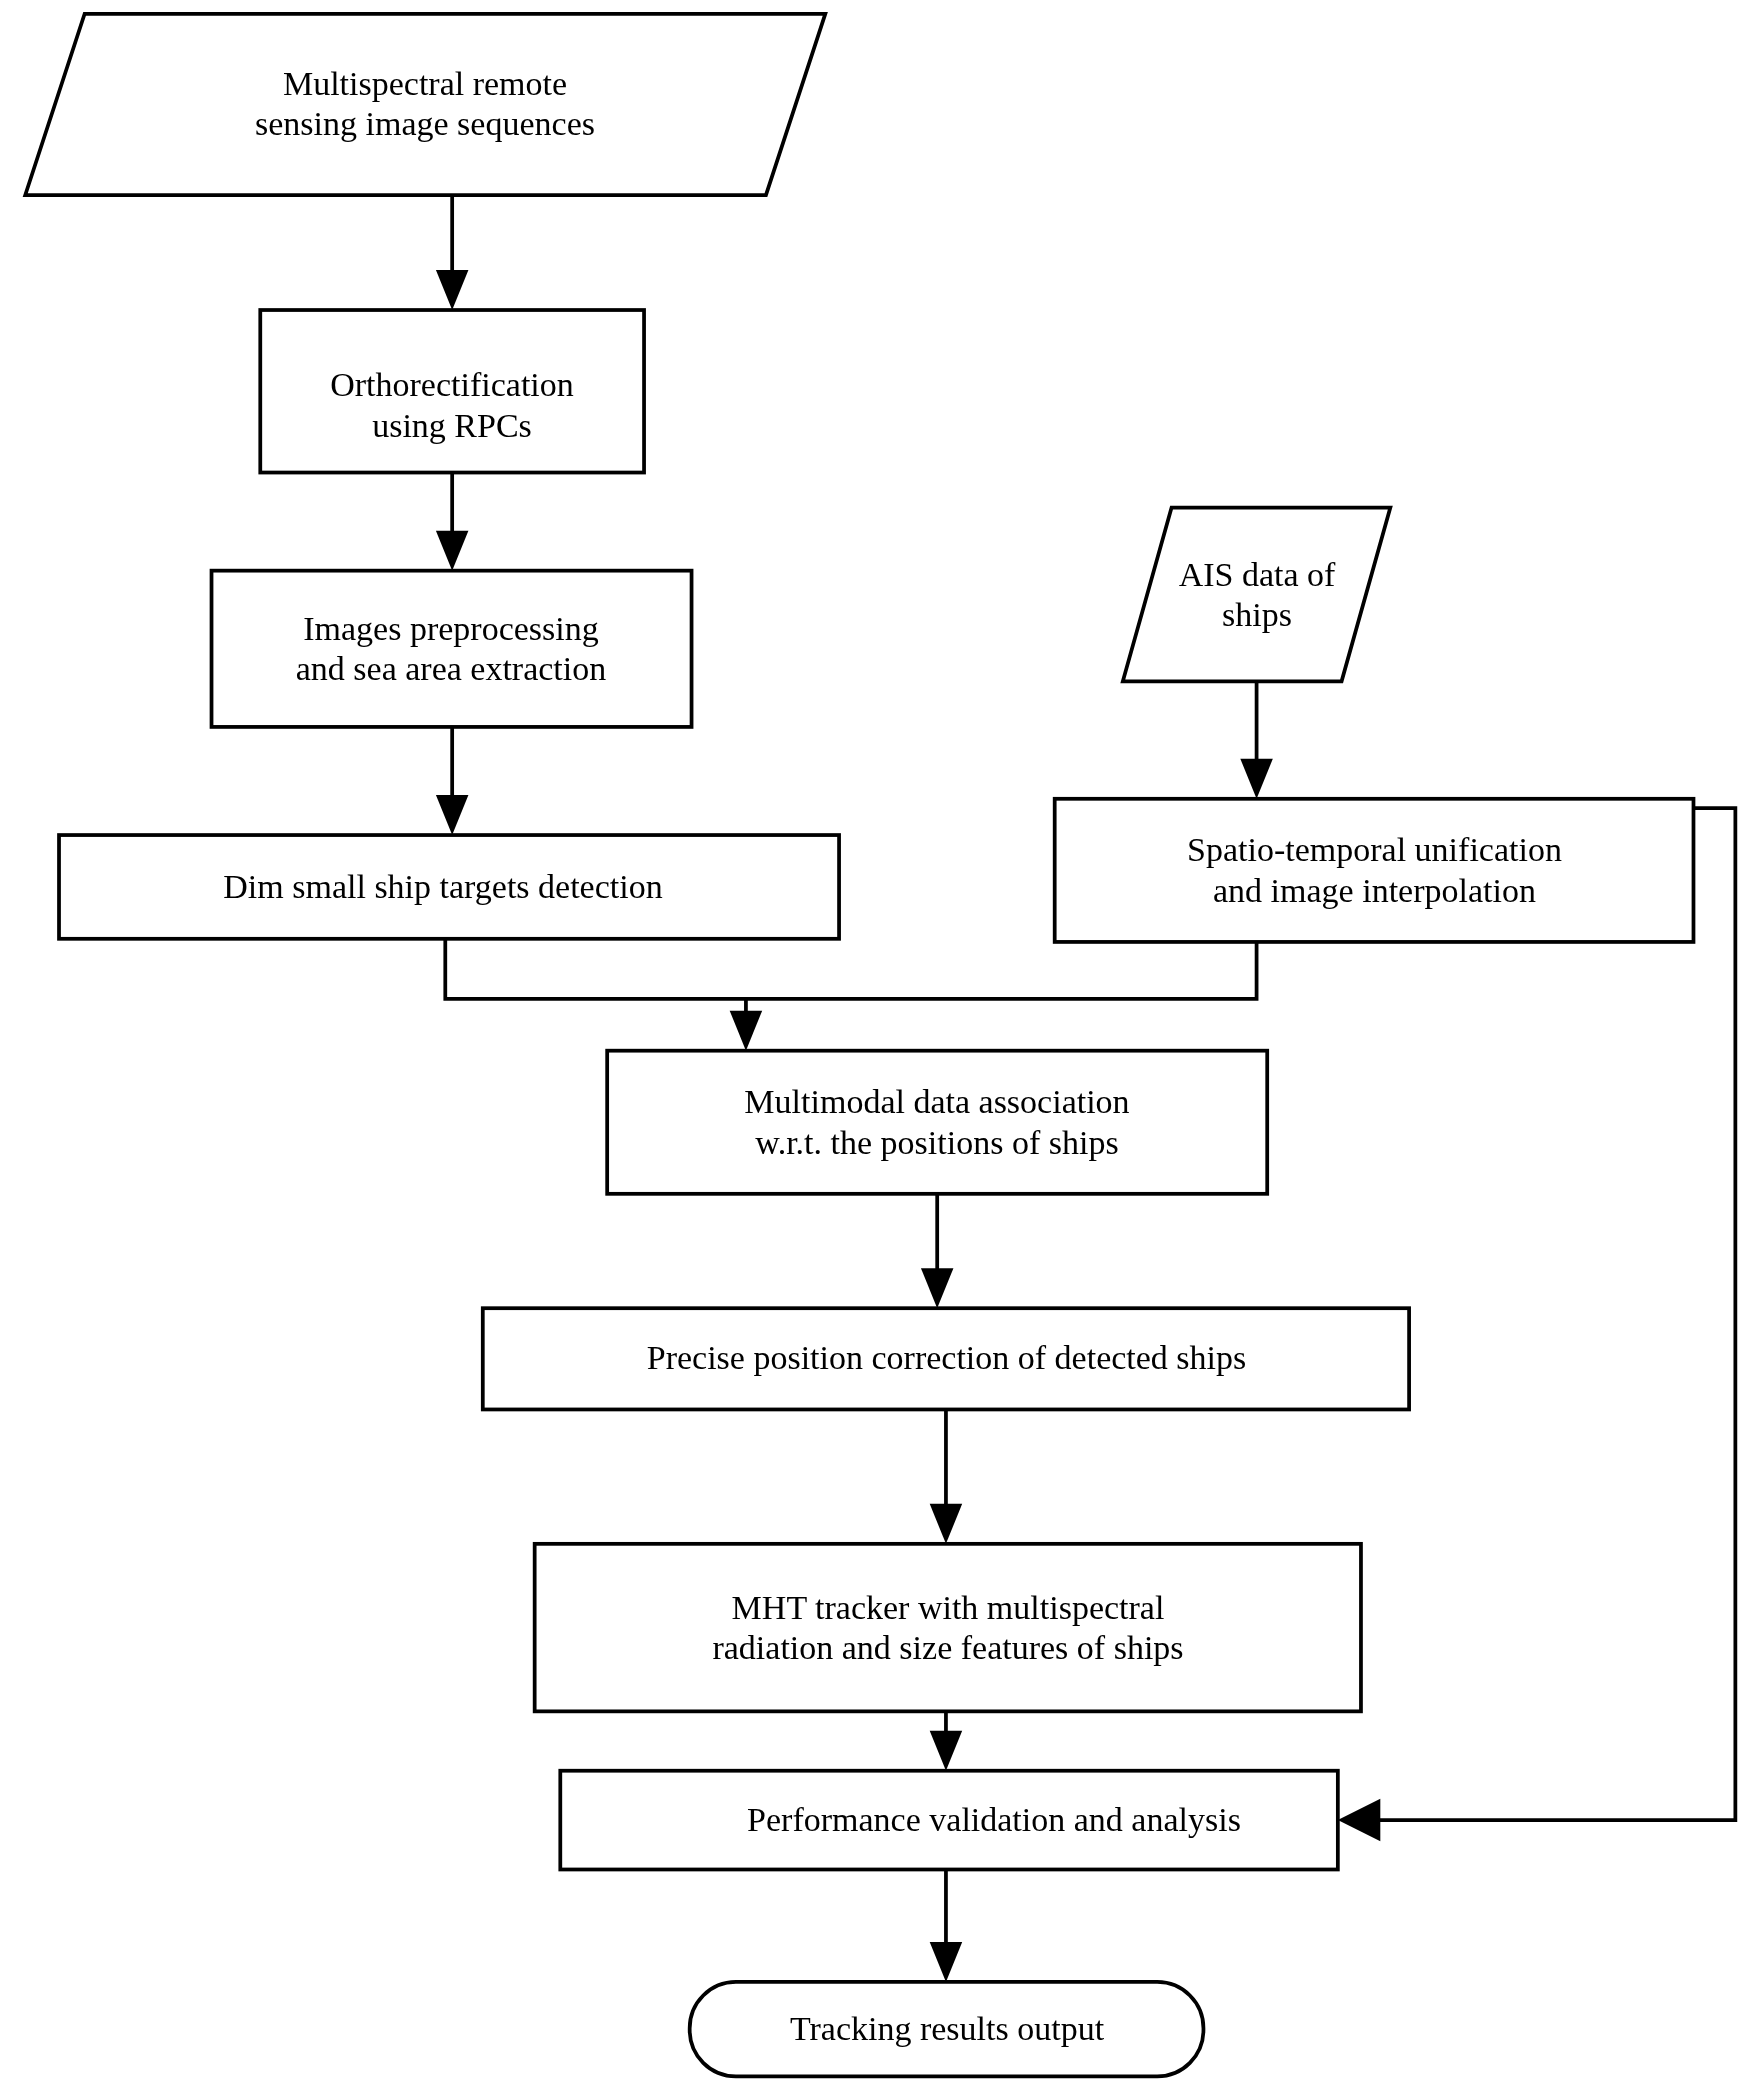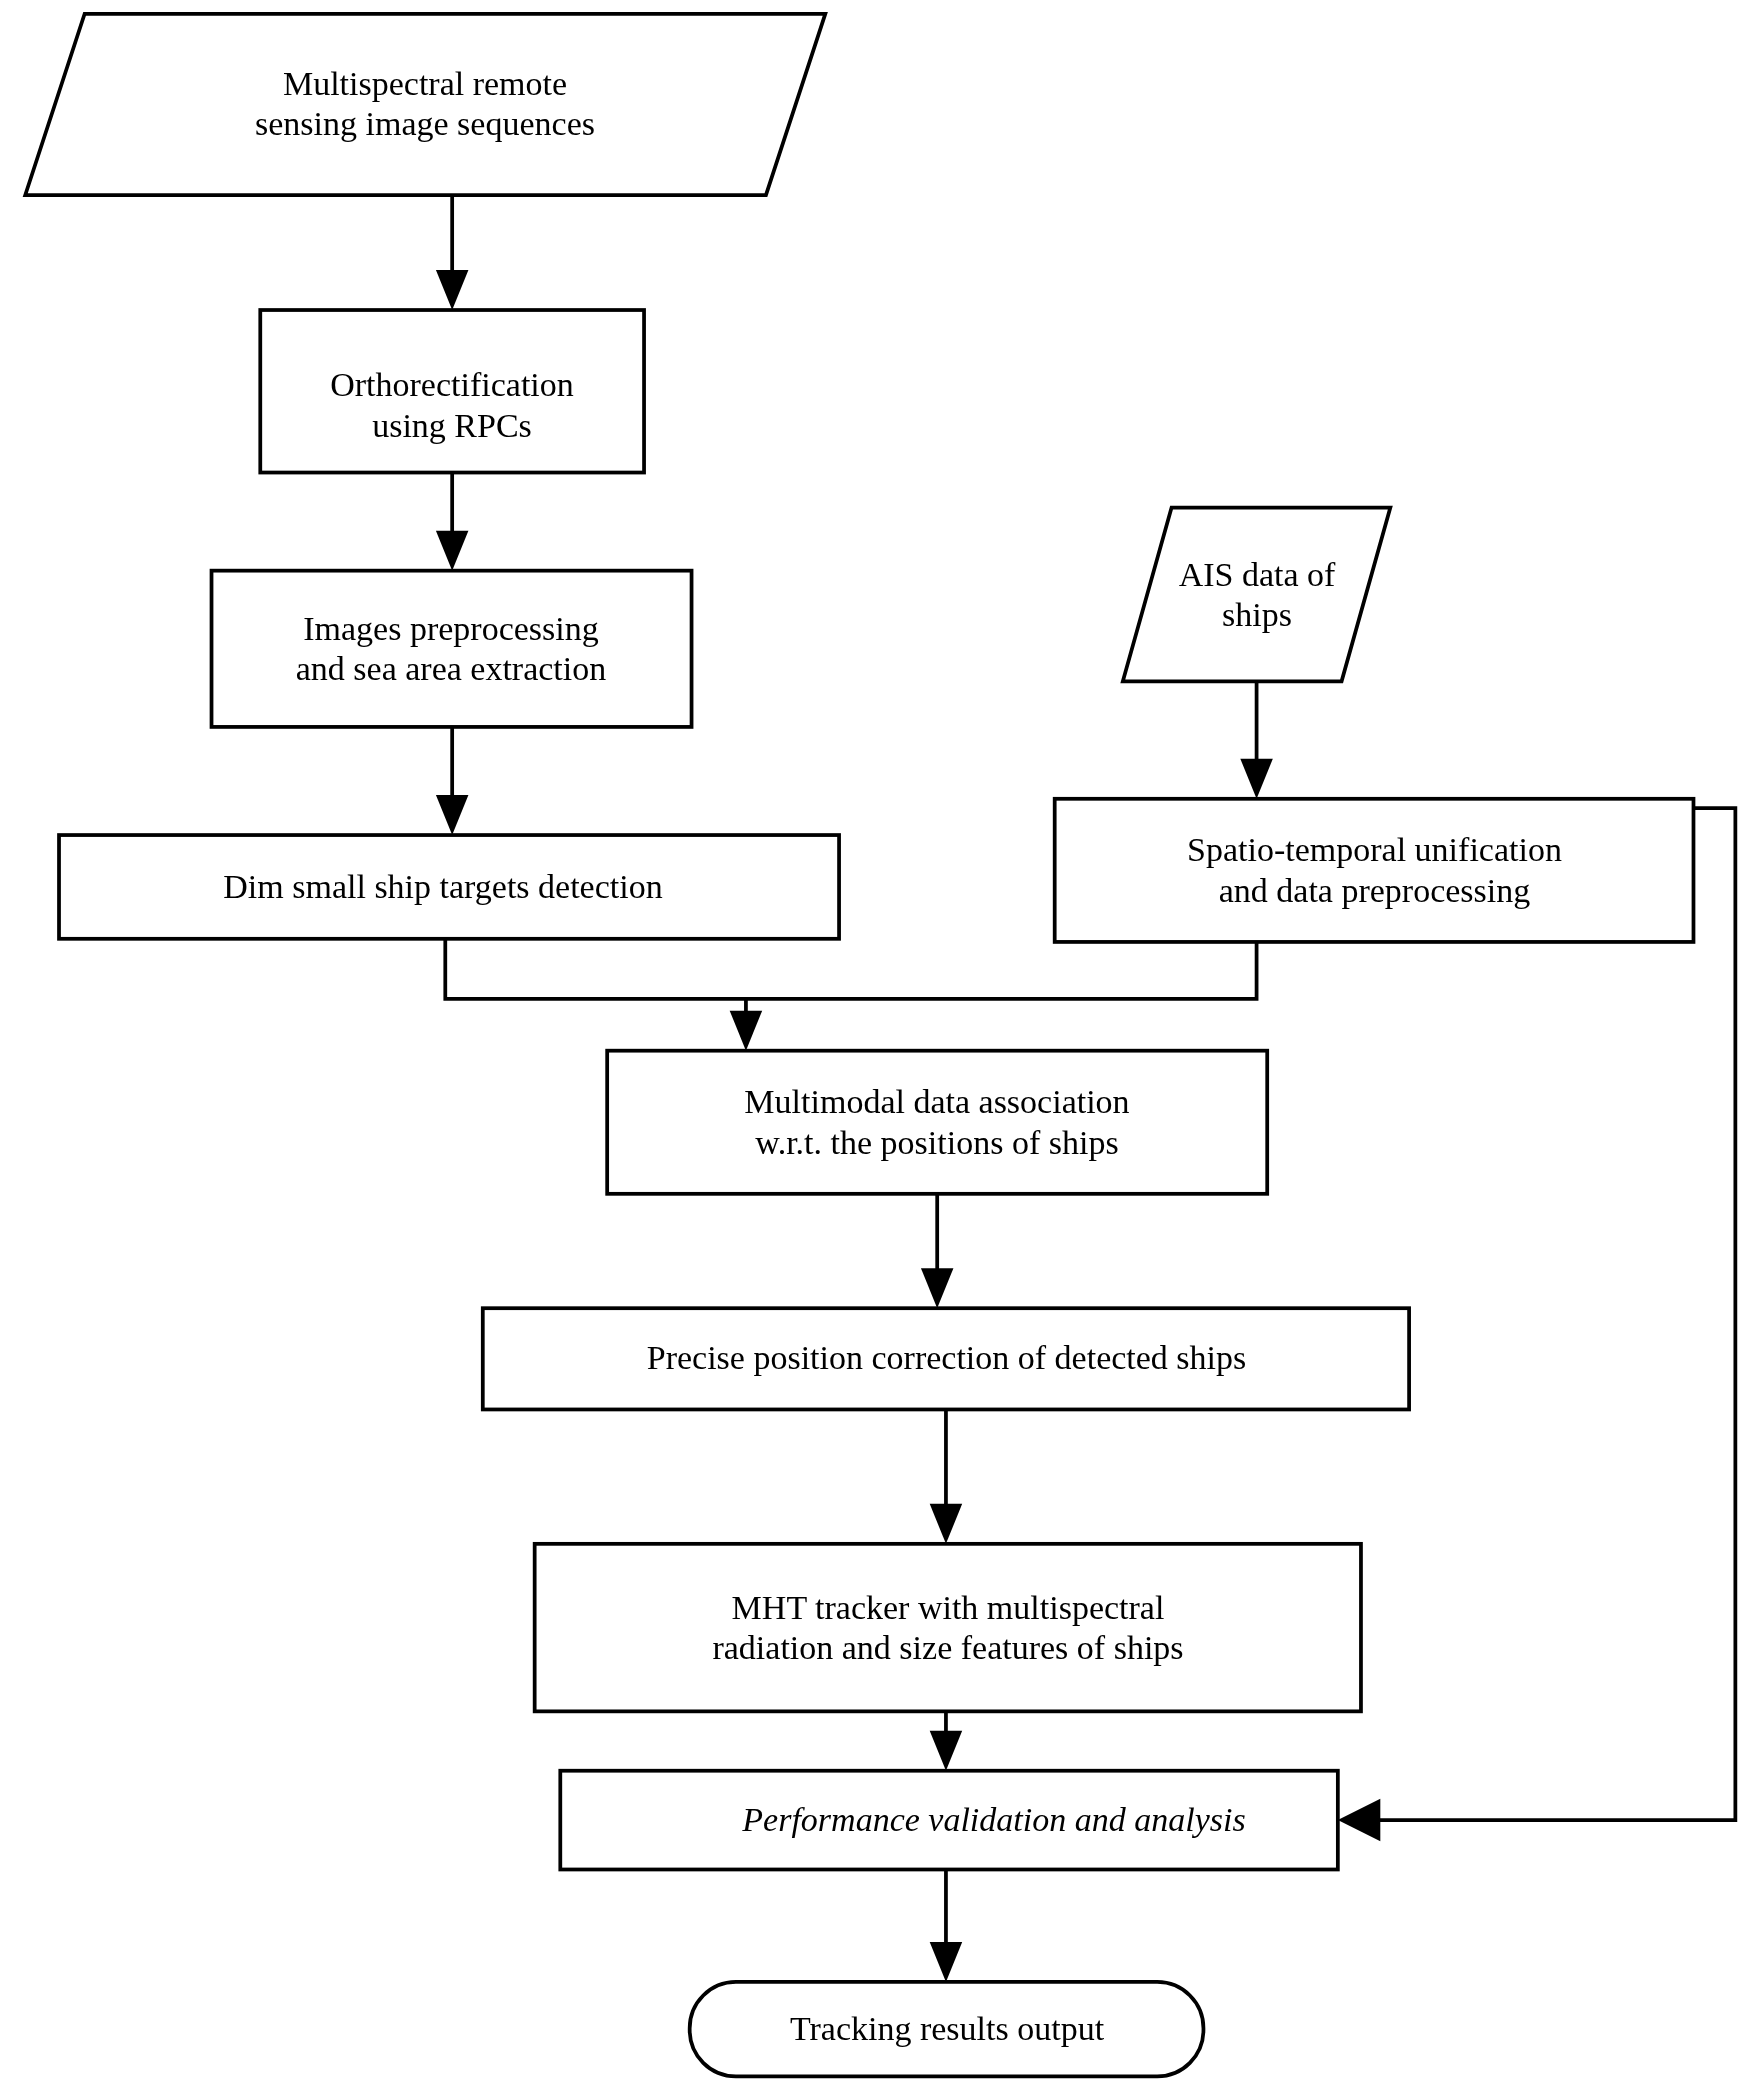--- a/index.html
+++ b/index.html
@@ -86,23 +86,23 @@
       <div class="node-label fs-big" style="left: 25px; top: 13.8px; width: 800px; height: 181px;">Multispectral remote
 sensing image sequences</div>
       <div class="node-label fs-big" style="left: 260px; top: 324px; width: 384px; height: 163px;">Orthorectification
 using RPCs</div>
       <div class="node-label fs-big" style="left: 211px; top: 571px; width: 480px; height: 156px; font-family: Liberation Serif, serif;">Images preprocessing
 and sea area extraction</div>
       <div class="node-label fs-big" style="left: 65px; top: 835px; width: 756px; height: 104px;">Dim small ship targets detection</div>
       <div class="node-label fs-big" style="left: 1123px; top: 508px; width: 268px; height: 174px;">AIS data of
 ships</div>
       <div class="node-label fs-big" style="left: 1055px; top: 799px; width: 639px; height: 143px;">Spatio-temporal unification
-and data preprocessing</div>
+and image interpolation</div>
       <div class="node-label fs-big" style="left: 607px; top: 1051px; width: 660px; height: 143px;">Multimodal data association
 w.r.t. the positions of ships</div>
       <div class="node-label fs-big" style="left: 483px; top: 1308px; width: 927px; height: 101px;">Precise position correction of detected ships</div>
       <div class="node-label fs-big" style="left: 535px; top: 1544px; width: 826px; height: 168px;">MHT tracker with multispectral
 radiation and size features of ships</div>
-      <div class="node-label fs-big" style="left: 560px; top: 1771px; width: 868px; height: 99px; font-style: italic;">Performance validation and analysis</div>
+      <div class="node-label fs-big" style="left: 560px; top: 1771px; width: 868px; height: 99px;">Performance validation and analysis</div>
       <div class="node-label fs-big" style="left: 690px; top: 1982px; width: 514px; height: 94px;">Tracking results output</div>
     </div>
 </div>
 
 
 </body></html>

